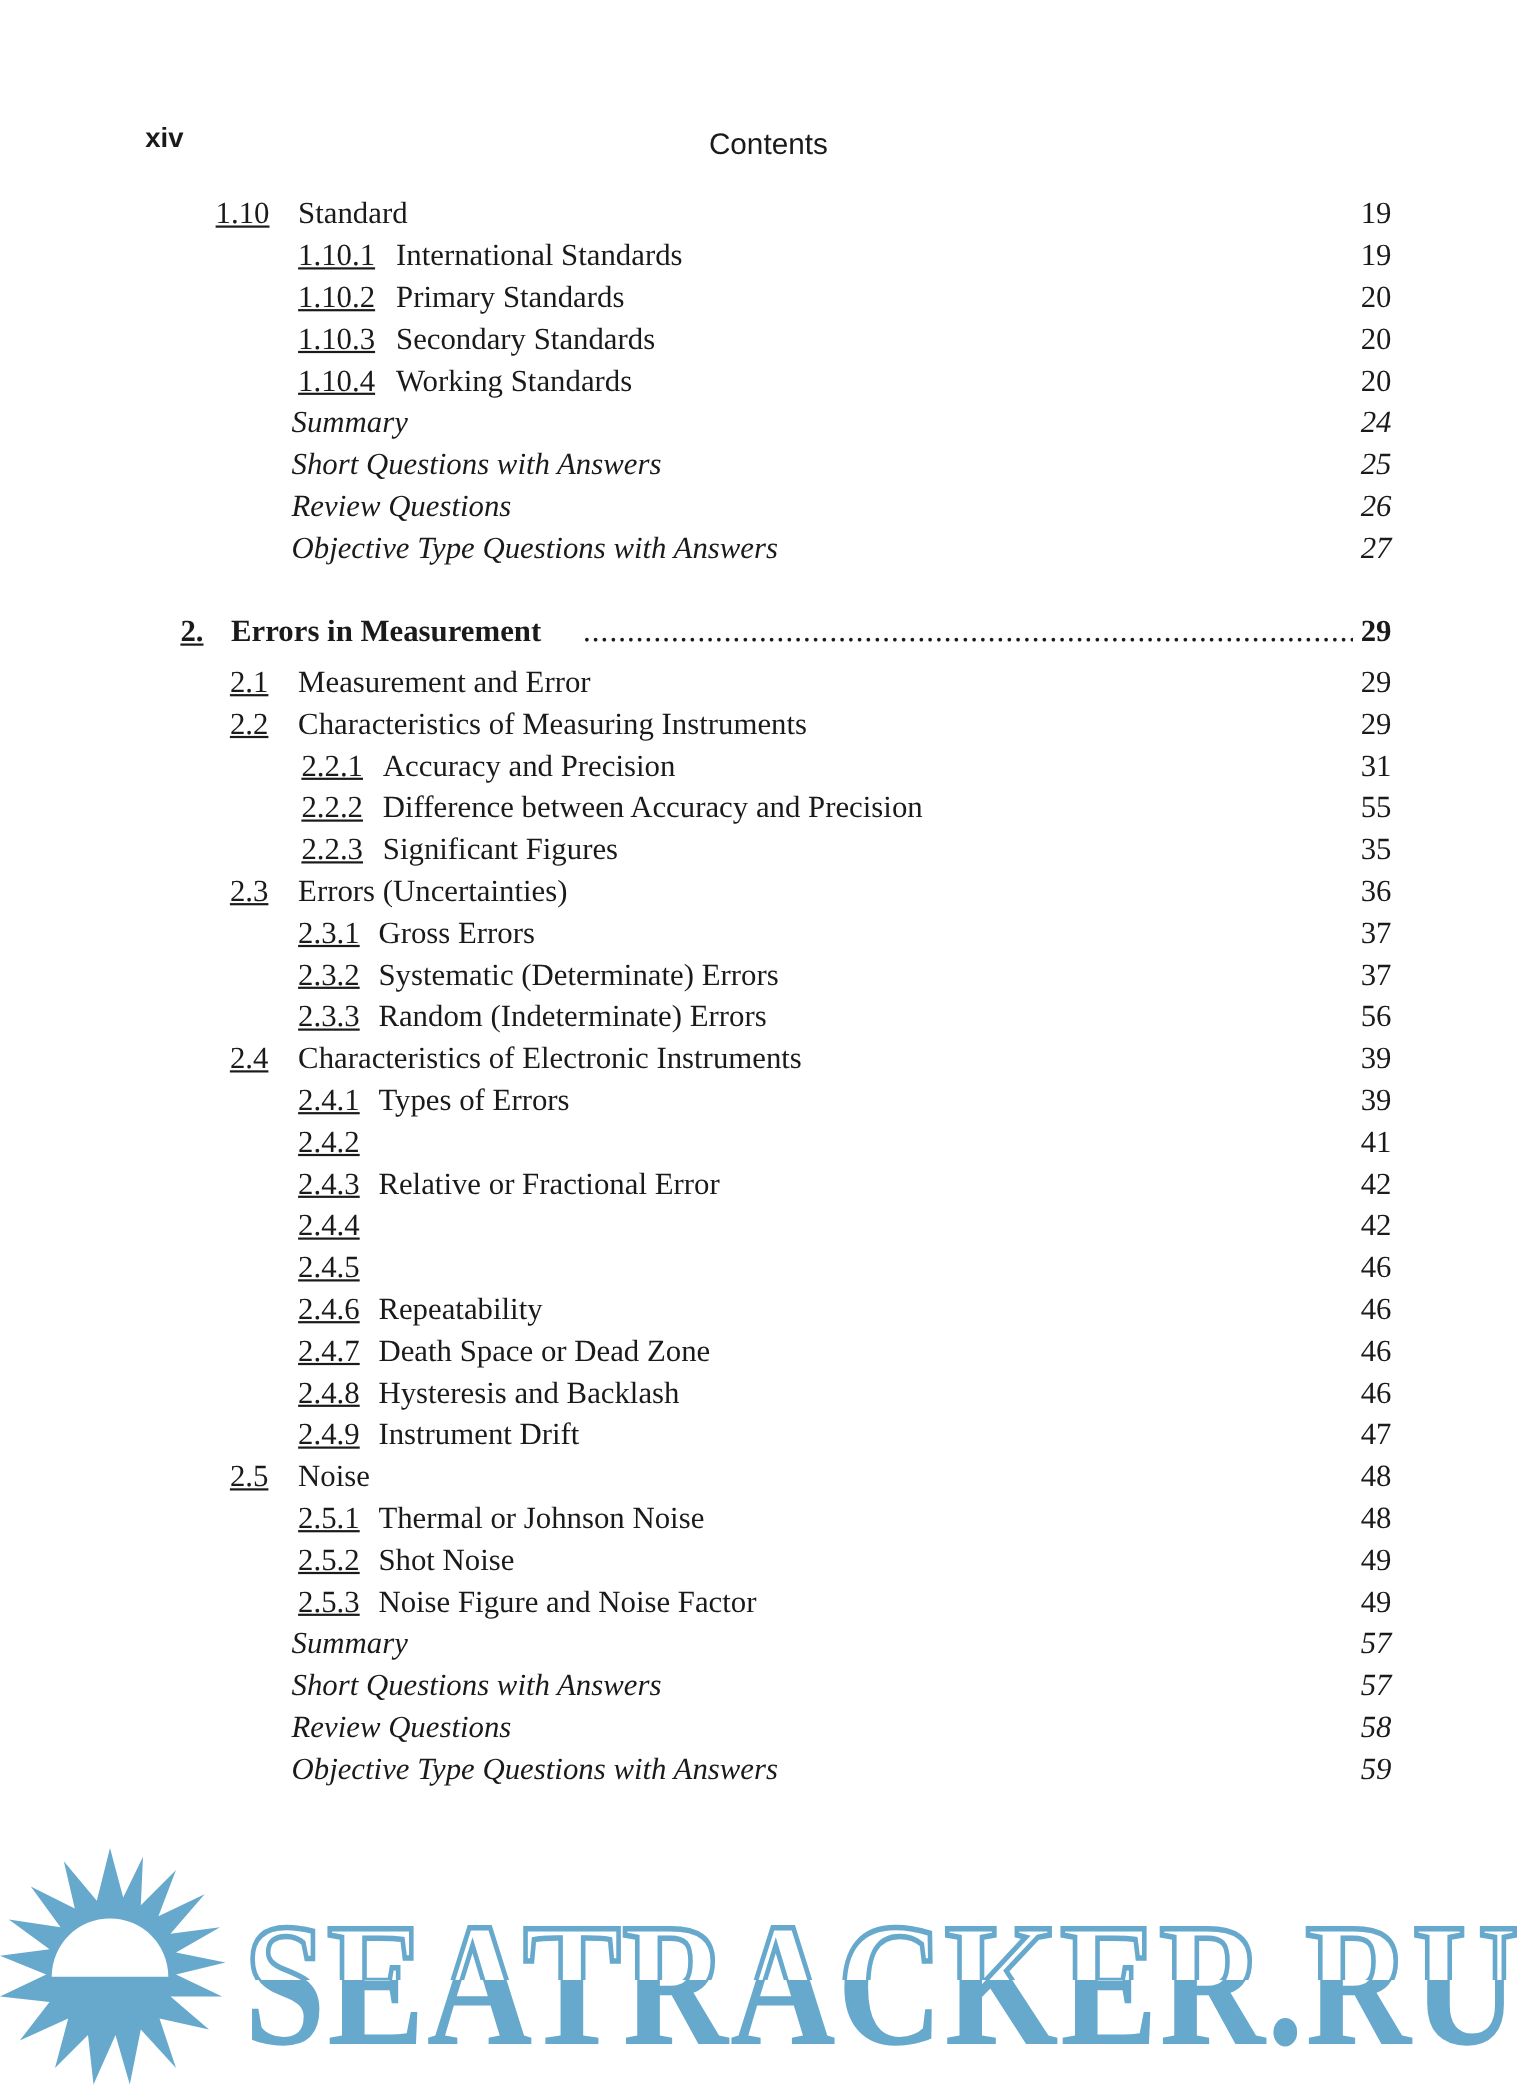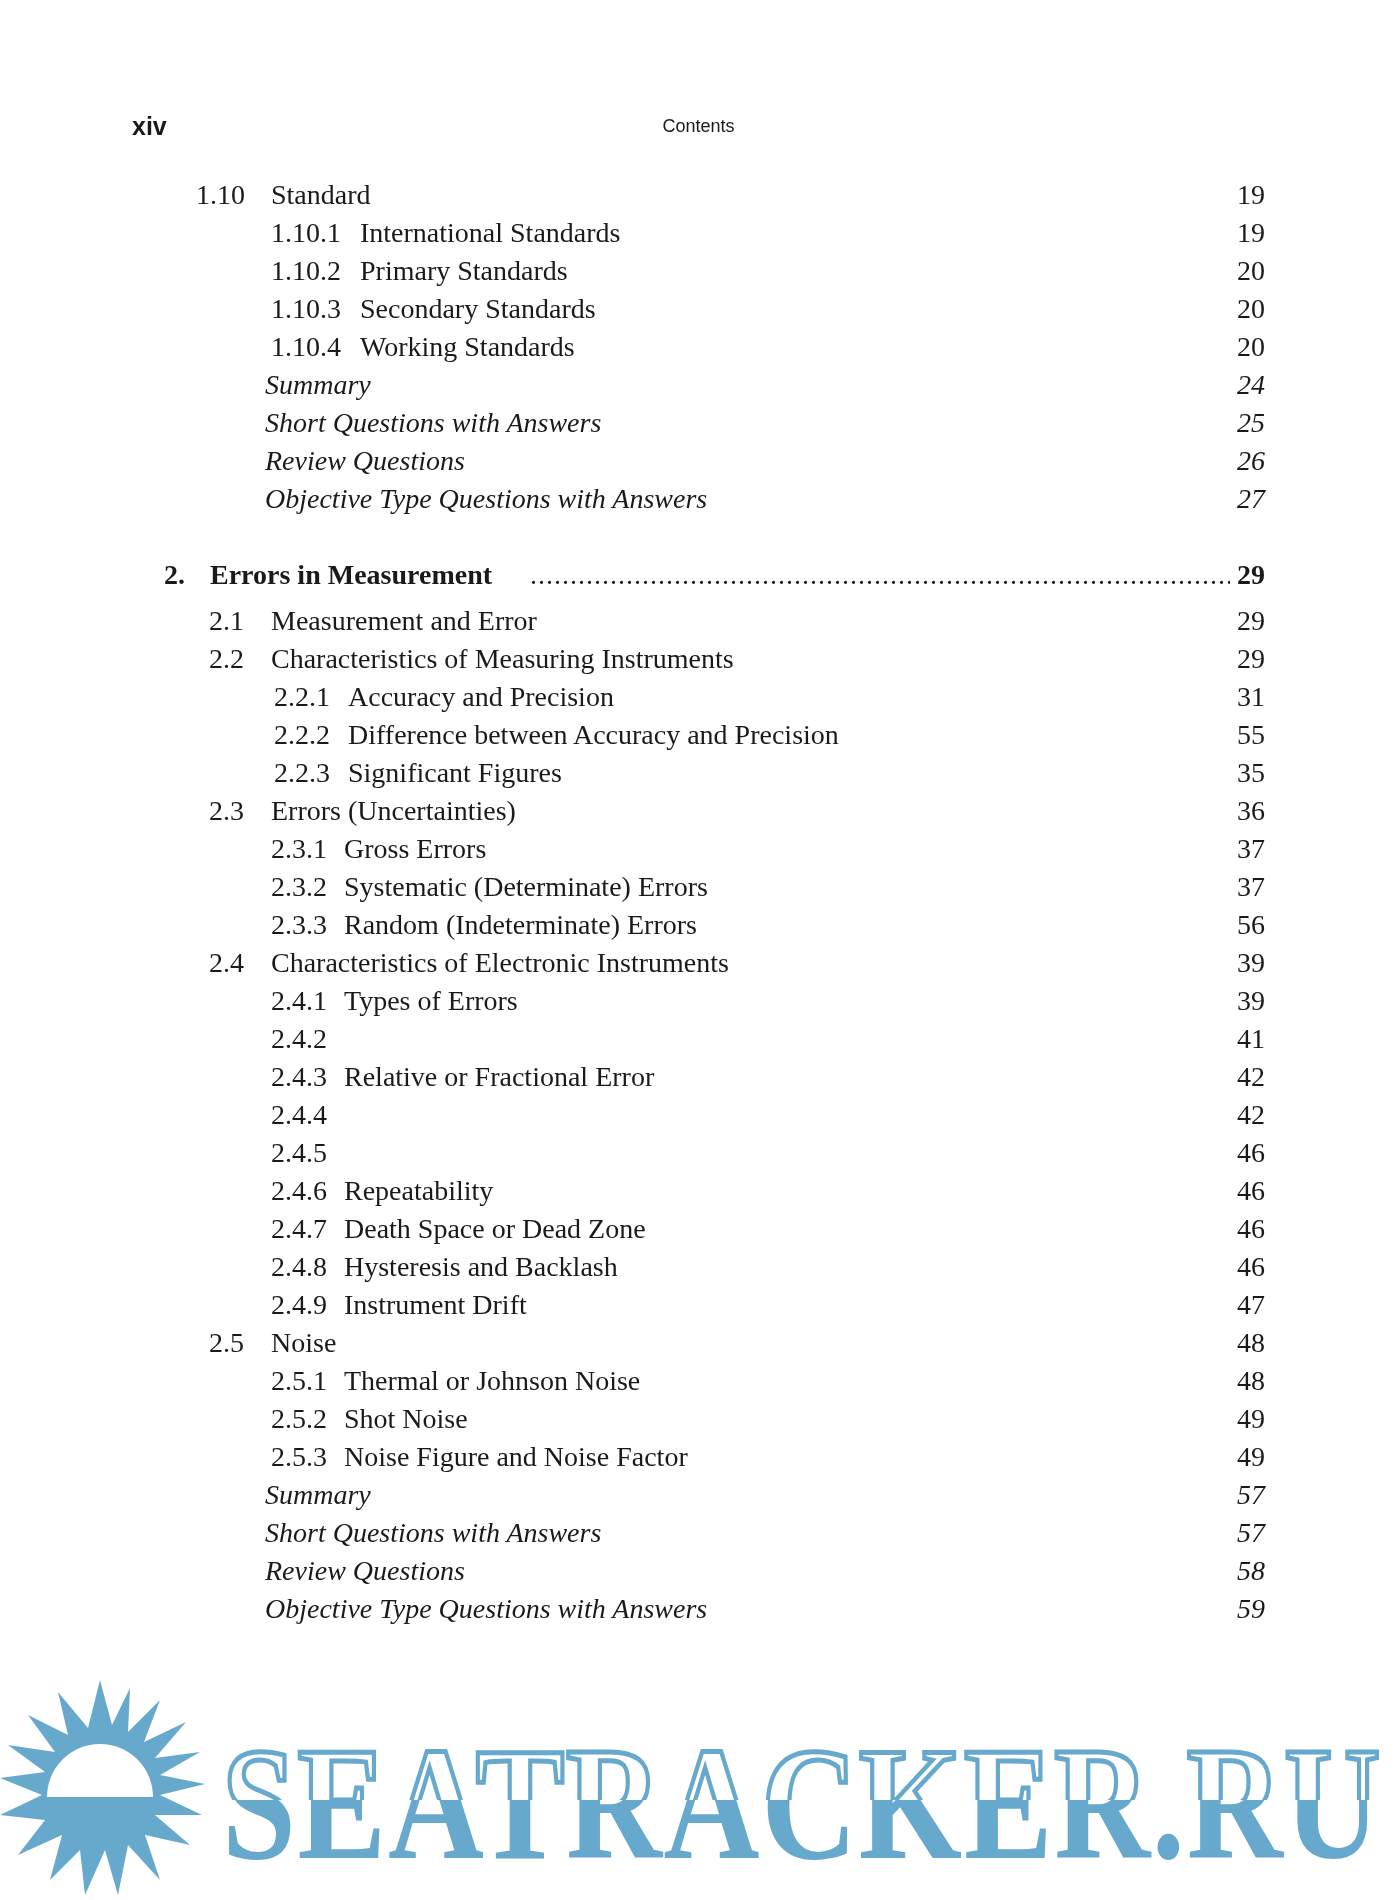--- a/index.html
+++ b/index.html
@@ -1,22 +1,22 @@
 <!DOCTYPE html>
 <html><head>
 <meta charset="utf-8">
 <style>
   html, body { margin: 0; padding: 0; background: #ffffff; }
   body { width: 1400px; height: 1900px; position: relative; overflow: hidden; font-family: "Liberation Serif", "DejaVu Serif", serif; color: #1a1a1a; }
   .running-head { position: absolute; top: 112px; left: 132px; width: 1133px; height: 34px; }
   .folio { position: absolute; left: 0; top: 0; font-family: "Liberation Sans", sans-serif; font-weight: bold; font-size: 25px; }
-  .head-title { position: absolute; left: 0; right: 0; top: 4px; text-align: center; font-family: "Liberation Sans", sans-serif; font-size: 18px; }
+  .head-title { position: absolute; left: 0; right: 0; top: 4px; text-align: center; font-family: "Liberation Sans", sans-serif; font-size: 27px; }
   .toc { position: absolute; left: 0; top: 0; width: 1400px; }
   .row { position: absolute; left: 0; width: 1400px; height: 38px; font-size: 28px; line-height: 38px; }
-  .row .num { position: absolute; white-space: nowrap; }
+  .row .num { position: absolute; white-space: nowrap; text-decoration: underline; }
   .row .title { position: absolute; white-space: nowrap; }
   .row .page { position: absolute; right: 135px; text-align: right; }
   .row.italic .title, .row.italic .page { font-style: italic; }
   .row.chapter { font-weight: bold; font-size: 28px; }
   .row.chapter .leader { position: absolute; left: 530px; right: 170px; top: 0; overflow: hidden; white-space: nowrap; font-weight: normal; letter-spacing: 1px; }
   .watermark { position: absolute; left: 0; top: 1680px; width: 1400px; height: 220px; }
   .watermark svg { display: block; }
 </style>
 </head>
 <body>

